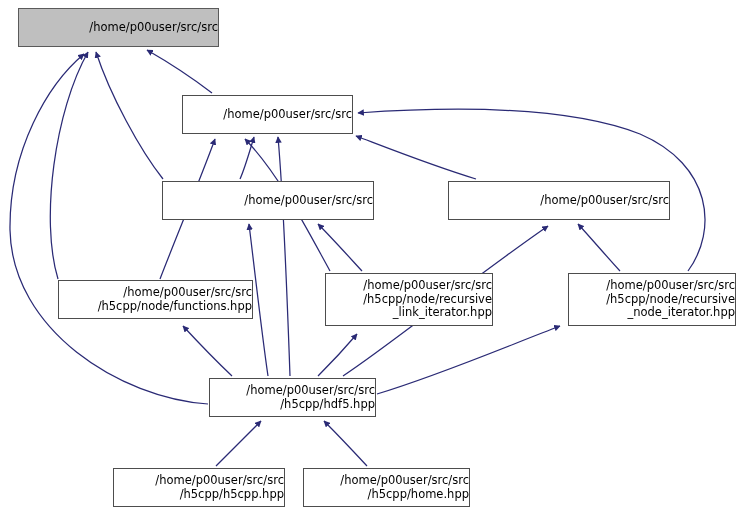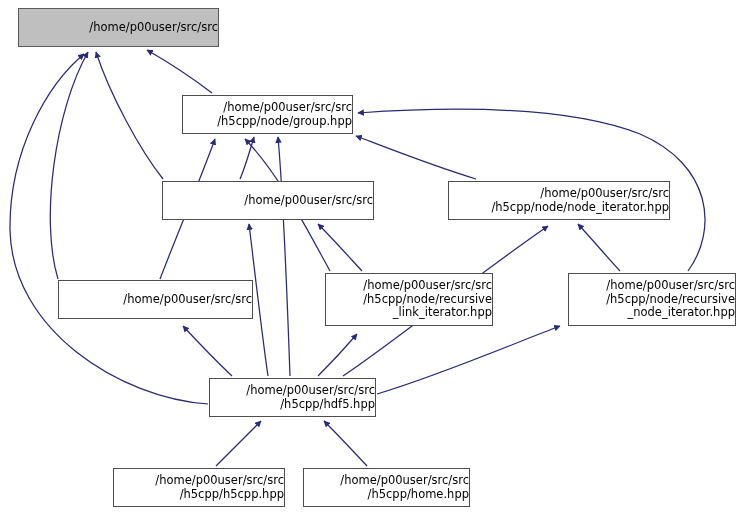--- a/index.html
+++ b/index.html
@@ -96,22 +96,22 @@
 
       <path d="M 377,394 C 440,375 510,345 560,326"></path>
 
       <path d="M 216,466 C 230,452 248,434 261,421"></path>
 
       <path d="M 367,466 C 354,452 337,434 324,421"></path>
     </g>
   </svg>
 
 <div class="node root" style="left: 18px; top: 8px; width: 201px; height: 39px;"><span class="line">/home/p00user/src/src</span></div>
-    <div class="node thick" style="left: 182px; top: 95px; width: 171px; height: 39px;"><span class="line">/home/p00user/src/src</span><span class="line">/h5cpp/node/group.hpp</span></div>
+    <div class="node thick" style="left: 182px; top: 95px; width: 171px; height: 39px;"><span class="line">/home/p00user/src/src</span></div>
     <div class="node thick" style="left: 162px; top: 181px; width: 212px; height: 39px;"><span class="line">/home/p00user/src/src</span></div>
-    <div class="node thick" style="left: 448px; top: 181px; width: 222px; height: 39px;"><span class="line">/home/p00user/src/src</span><span class="line">/h5cpp/node/node_iterator.hpp</span></div>
-    <div class="node thick" style="left: 58px; top: 280px; width: 195px; height: 39px;"><span class="line">/home/p00user/src/src</span></div>
+    <div class="node thick" style="left: 448px; top: 181px; width: 222px; height: 39px;"><span class="line">/home/p00user/src/src</span></div>
+    <div class="node thick" style="left: 58px; top: 280px; width: 195px; height: 39px;"><span class="line">/home/p00user/src/src</span><span class="line">/h5cpp/node/functions.hpp</span></div>
     <div class="node thick" style="left: 325px; top: 273px; width: 168px; height: 53px;"><span class="line">/home/p00user/src/src</span><span class="line">/h5cpp/node/recursive</span><span class="line">_link_iterator.hpp</span></div>
     <div class="node thick" style="left: 568px; top: 273px; width: 168px; height: 53px;"><span class="line">/home/p00user/src/src</span><span class="line">/h5cpp/node/recursive</span><span class="line">_node_iterator.hpp</span></div>
     <div class="node thick" style="left: 209px; top: 378px; width: 167px; height: 39px;"><span class="line">/home/p00user/src/src</span><span class="line">/h5cpp/hdf5.hpp</span></div>
     <div class="node thick" style="left: 113px; top: 468px; width: 172px; height: 39px;"><span class="line">/home/p00user/src/src</span><span class="line">/h5cpp/h5cpp.hpp</span></div>
     <div class="node thick" style="left: 303px; top: 468px; width: 167px; height: 39px;"><span class="line">/home/p00user/src/src</span><span class="line">/h5cpp/home.hpp</span></div>
   </div>
 
 </body></html>

